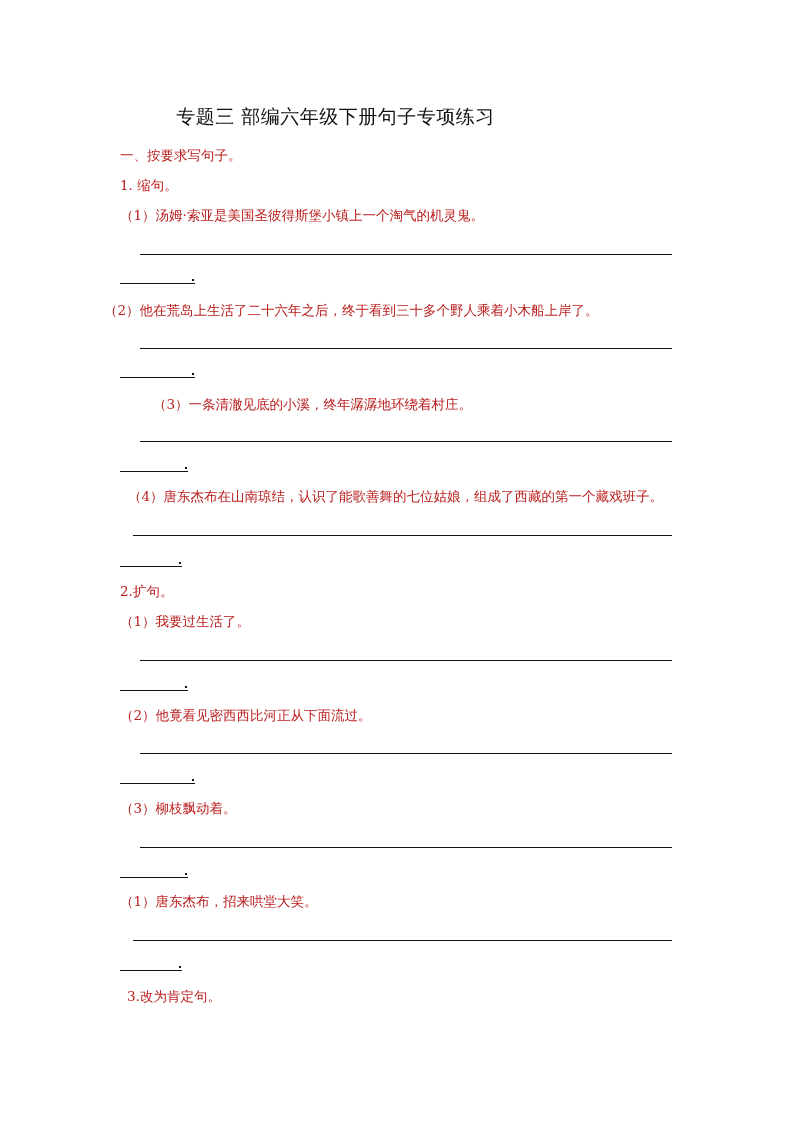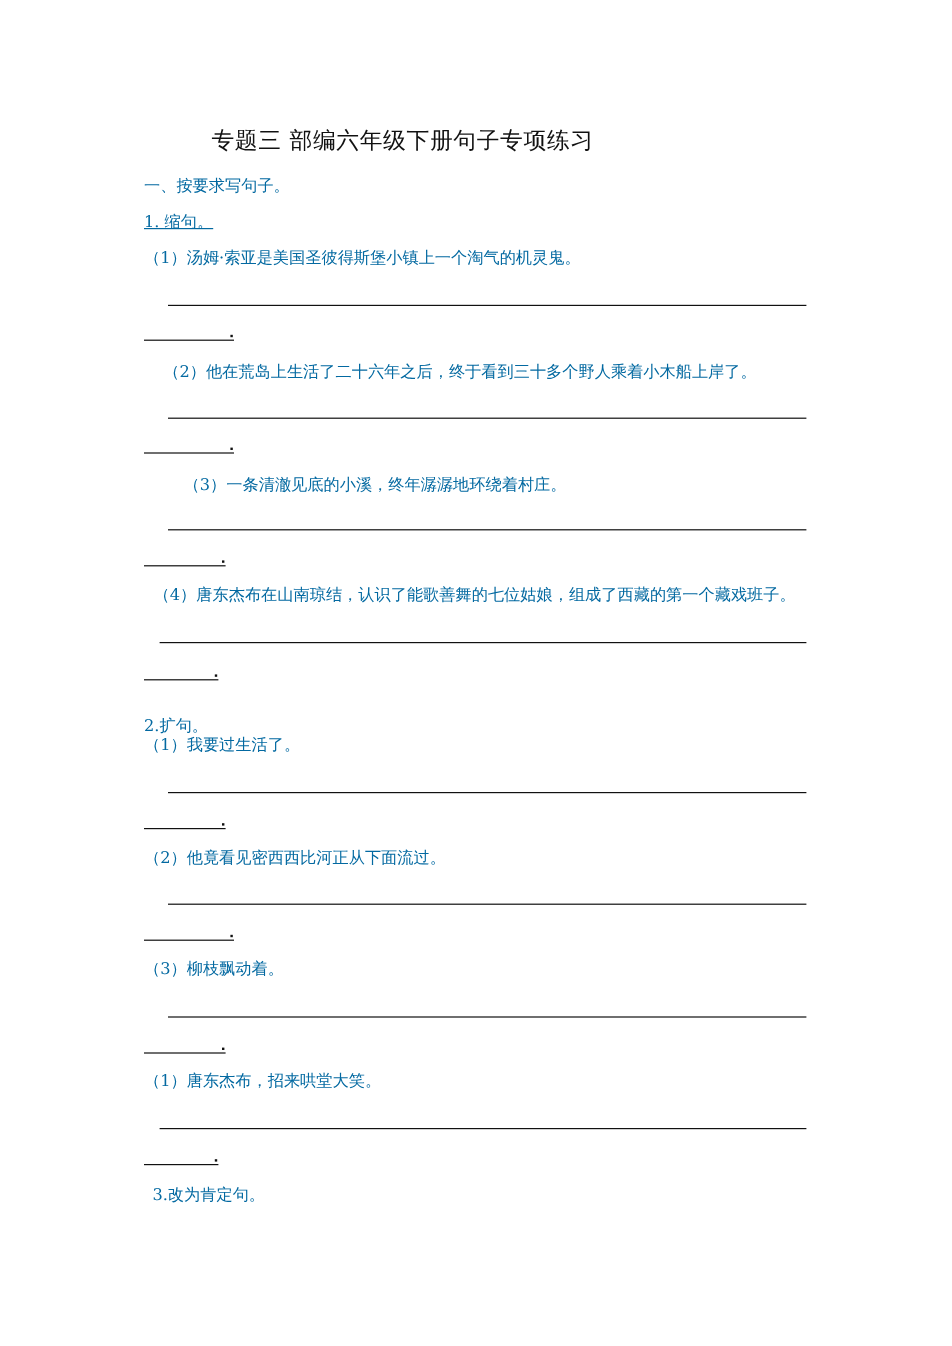--- a/index.html
+++ b/index.html
@@ -1,54 +1,54 @@
 <!DOCTYPE html>
 <html><head>
 <meta charset="utf-8">
 <style>
   html, body { margin: 0; padding: 0; background: #ffffff; }
   body { width: 793px; height: 1122px; position: relative; overflow: hidden;
          font-family: "DejaVu Serif", "Liberation Serif", serif; color: #111; }
   .abs { position: absolute; white-space: nowrap; }
   .title { top: 104px; left: 0; width: 671px; text-align: center; font-size: 19px;
            font-family: "DejaVu Sans", "Liberation Sans", sans-serif; color: #111; letter-spacing: 0.5px; }
-  .txt { font-size: 13.5px; line-height: 18px; color: #0369a1; }
+  .txt { font-size: 13.5px; line-height: 18px; color: #b91c1c; }
   .line { position: absolute; height: 0; border-top: 1.3px solid #111; }
   .dot { position: absolute; width: 2px; height: 2px; background: #111; }
 </style>
 </head>
 <body>
 
 <div class="abs title">专题三  部编六年级下册句子专项练习</div>
 
 <div class="abs txt" style="top:146px;left:120px;">一、按要求写句子。</div>
 
-<div class="abs txt" style="top:176px;left:120px;text-decoration:underline;">1. 缩句。</div>
+<div class="abs txt" style="top:176px;left:120px;">1. 缩句。</div>
 
 <div class="abs txt" style="top:206px;left:120px;">（1）汤姆·索亚是美国圣彼得斯堡小镇上一个淘气的机灵鬼。</div>
 <div class="line" style="top:254px;left:140px;width:532px;"></div>
 <div class="line" style="top:283px;left:120px;width:75px;"></div>
 <div class="dot" style="top:279px;left:192px;"></div>
 
-<div class="abs txt" style="top:301px;left:136px;text-align:center;">（2）他在荒岛上生活了二十六年之后，终于看到三十多个野人乘着小木船上岸了。</div>
+<div class="abs txt" style="top:301px;left:104px;text-align:center;">（2）他在荒岛上生活了二十六年之后，终于看到三十多个野人乘着小木船上岸了。</div>
 <div class="line" style="top:348px;left:140px;width:532px;"></div>
 <div class="line" style="top:377px;left:120px;width:75px;"></div>
 <div class="dot" style="top:373px;left:192px;"></div>
 
 <div class="abs txt" style="top:395px;left:120px;margin-left:33px;">（3）一条清澈见底的小溪，终年潺潺地环绕着村庄。</div>
 <div class="line" style="top:441px;left:140px;width:532px;"></div>
 <div class="line" style="top:471px;left:120px;width:68px;"></div>
 <div class="dot" style="top:467px;left:185px;"></div>
 
 <div class="abs txt" style="top:487px;left:128px;">（4）唐东杰布在山南琼结，认识了能歌善舞的七位姑娘，组成了西藏的第一个藏戏班子。</div>
 <div class="line" style="top:535px;left:133px;width:539px;"></div>
 <div class="line" style="top:566px;left:120px;width:62px;"></div>
 <div class="dot" style="top:562px;left:179px;"></div>
 
-<div class="abs txt" style="top:582px;left:120px;margin-top:14px;">2.扩句。</div>
+<div class="abs txt" style="top:582px;left:120px;">2.扩句。</div>
 
 <div class="abs txt" style="top:612px;left:120px;">（1）我要过生活了。</div>
 <div class="line" style="top:660px;left:140px;width:532px;"></div>
 <div class="line" style="top:690px;left:120px;width:68px;"></div>
 <div class="dot" style="top:686px;left:185px;"></div>
 
 <div class="abs txt" style="top:706px;left:120px;">（2）他竟看见密西西比河正从下面流过。</div>
 <div class="line" style="top:753px;left:140px;width:532px;"></div>
 <div class="line" style="top:783px;left:120px;width:75px;"></div>
 <div class="dot" style="top:779px;left:192px;"></div>

